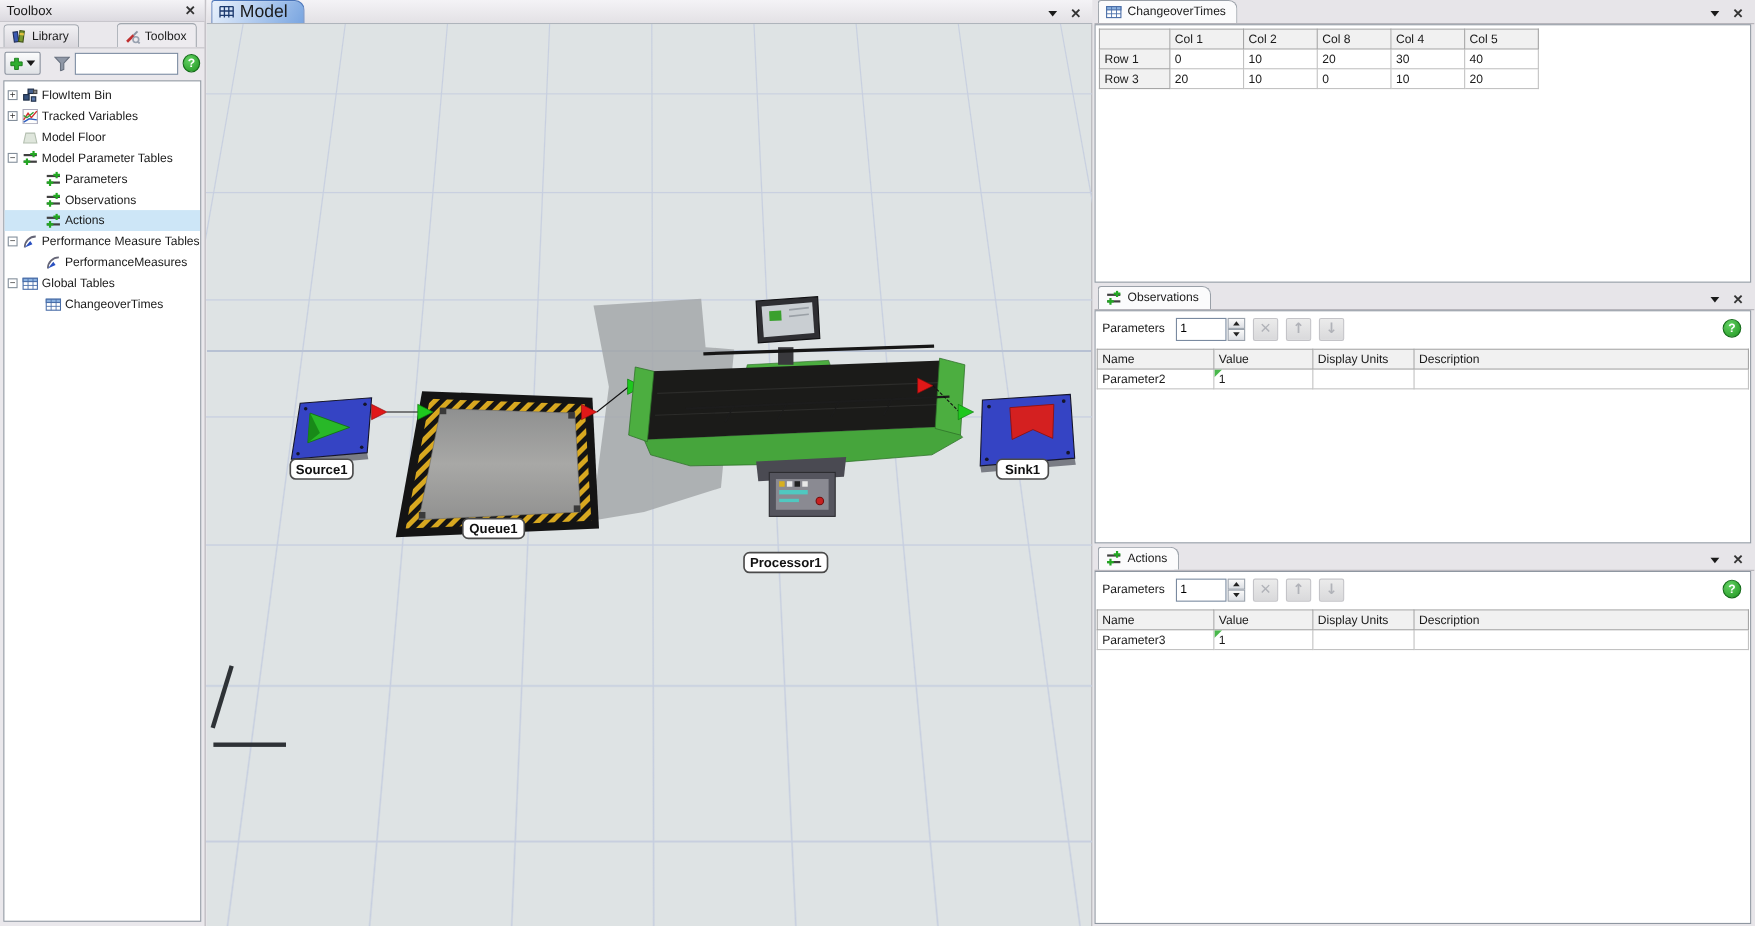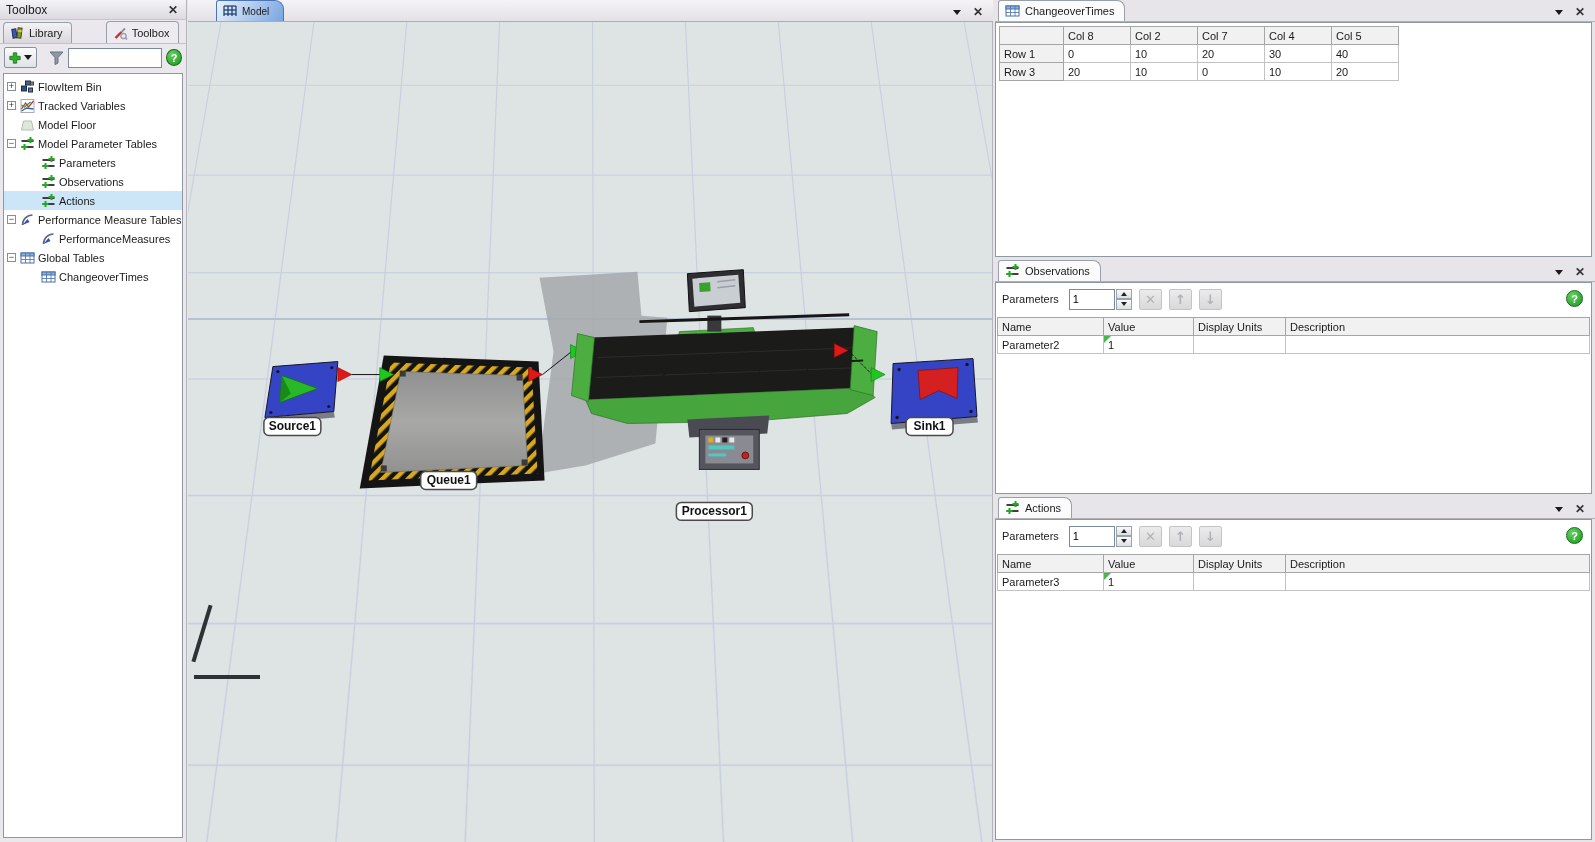--- a/index.html
+++ b/index.html
@@ -27,21 +27,21 @@
   .trow.sel { background:#cde6f7; }
   .exp { width:9px; height:9px; border:1px solid #848f9b; background:#fff; margin-left:3px; font-size:9px; line-height:7px; text-align:center; color:#333; flex:0 0 auto; }
   .exp.hidden { visibility:hidden; }
   .trow .tic { margin-left:4px; }
   .trow.lvl1 { padding-left:33px; }
   .tlabel { margin-left:3px; white-space:nowrap; }
 
   
   #model-area { position:absolute; left:188px; top:0; width:805px; height:842px; }
   .doc-tabbar { height:22px; background:linear-gradient(#f4f3f6,#e3e1e5); border-bottom:1px solid #a8aeb6; display:flex; align-items:flex-end; padding:0 4px; position:relative; }
-  .model-tab { display:flex; align-items:center; gap:5px; height:21px; padding:0 14px 0 6px; background:linear-gradient(120deg,#eaf2fc 0%,#b7cff0 45%,#79a5e0 100%); border:1px solid #4a74b8; border-bottom:none; border-radius:3px 9px 0 0; font-size:10px;margin-left:24px; }
+  .model-tab { display:flex; align-items:center; gap:5px; height:21px; padding:0 14px 0 6px; background:linear-gradient(120deg,#eaf2fc 0%,#b7cff0 45%,#79a5e0 100%); border:1px solid #4a74b8; border-bottom:none; border-radius:3px 9px 0 0; font-size:16px; }
   .tabbar-right { position:absolute; right:8px; top:5px; display:flex; align-items:center; gap:10px; }
   #viewport { position:absolute; left:0; top:22px; right:0; bottom:0; background:#dee3e4; overflow:hidden; border-right:1px solid #b6b4ba; }
   #grid3d { position:absolute; left:-700px; top:-20px; width:2200px; height:1500px;
     background-image: linear-gradient(to bottom, #c6cedf 1px, transparent 1px), linear-gradient(to right, #c6cedf 1px, transparent 1px);
     background-size: 92px 92px;
     transform: perspective(1200px) rotateX(30deg); transform-origin:50% 0; }
   #grid-midline { position:absolute; left:0; top:296px; width:100%; height:2px; background:#b7c1d3; }
   .axis-mark { position:absolute; background:#2e3236; }
   #scene { position:absolute; inset:0; }
   #scene text.objlabel { font-family:"Liberation Sans",sans-serif; font-size:12px; font-weight:bold; fill:#111; text-anchor:middle; }
@@ -401,23 +401,23 @@
           <col style="width:64px">
           <col style="width:67px">
           <col style="width:67px">
           <col style="width:67px">
           <col style="width:67px">
           <col style="width:67px">
         </colgroup>
       <tbody>
           <tr>
         <th></th>
+        <th>Col 1</th>
+        <th>Col 2</th>
         <th>Col 8</th>
-        <th>Col 2</th>
-        <th>Col 7</th>
         <th>Col 4</th>
         <th>Col 5</th>
       </tr>
       <tr>
         <th>Row 1</th>
         <td class="num">0</td>
         <td class="num">10</td>
         <td class="num">20</td>
         <td class="num">30</td>
         <td class="num">40</td>

